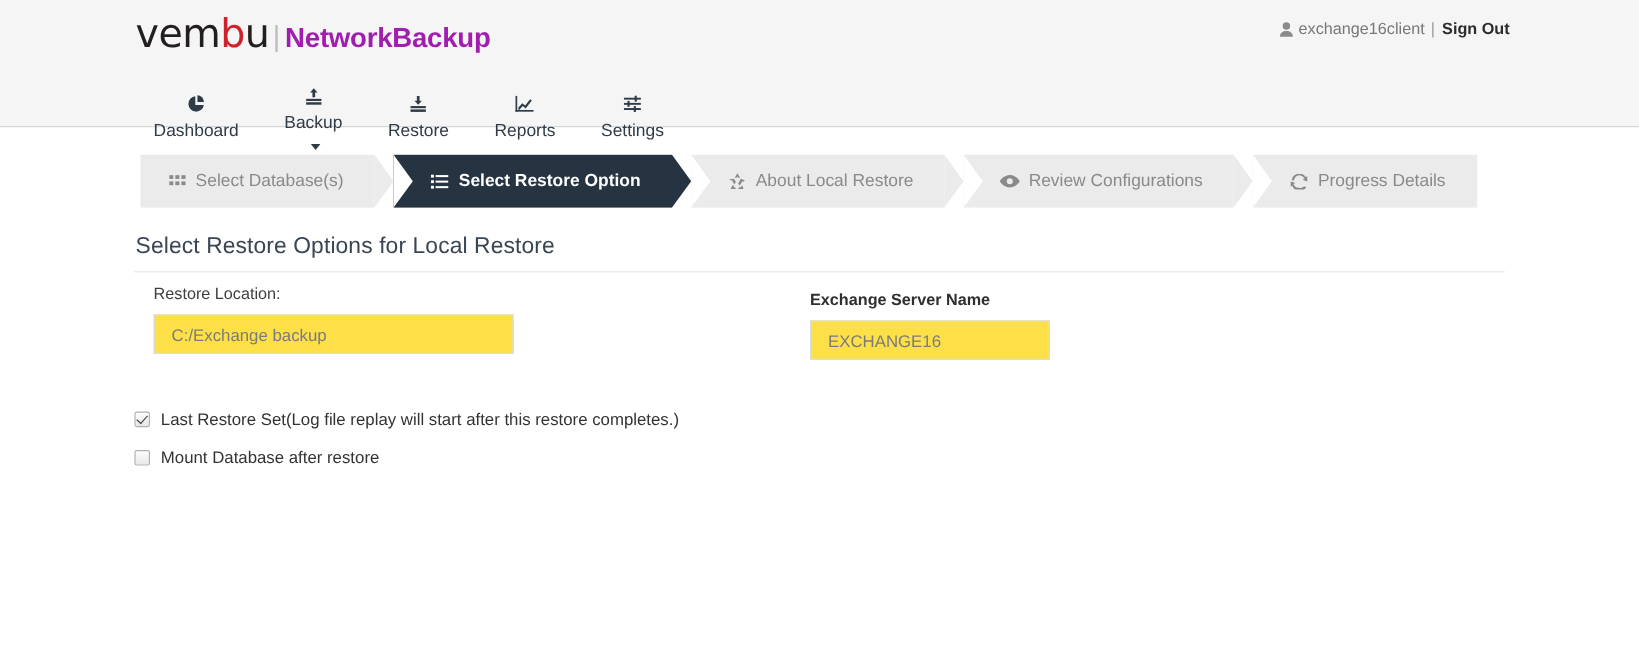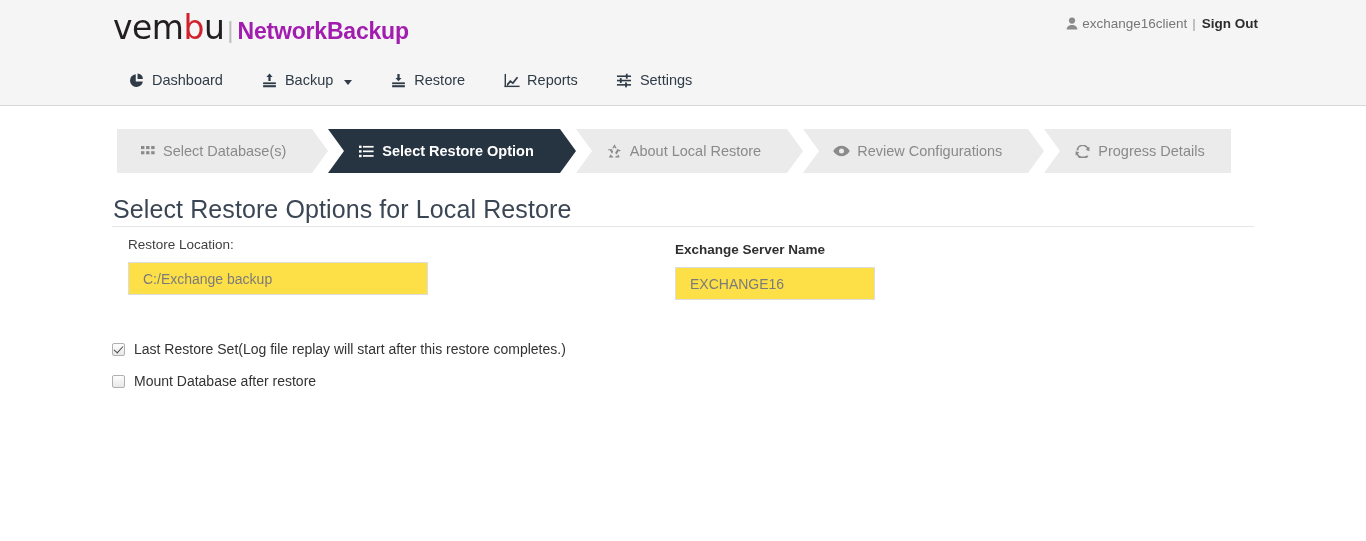--- a/index.html
+++ b/index.html
@@ -53,21 +53,21 @@
     letter-spacing: -0.2px;
   }
 
   .account {
     position: absolute;
     right: 108px;
     top: 16px;
     font-size: 13.5px;
     color: #777777;
     display: flex;
-    align-items: flex-start;
+    align-items: center;
     gap: 4px;
     white-space: nowrap;
   }
   .account .user-ico { display: inline-block; width: 12px; height: 13px; position: relative; top: 1px; }
   .account .sep { color: #9a9a9a; margin: 0 2px 0 1px; }
   .account .signout {
     color: #2c2c2c;
     font-weight: bold;
     font-size: 13.5px;
     text-decoration: none;
@@ -84,20 +84,21 @@
   .navitem {
     display: flex;
     align-items: center;
     gap: 7px;
     font-size: 14.5px;
     color: #2f3b47;
     padding: 4px 14px 4px 0;
     margin-right: 24px;
     cursor: pointer;
     white-space: nowrap;
+    flex-direction: column;
   }
   .navitem:last-child { margin-right: 0; }
   .navitem .ico { display: inline-flex; width: 17px; height: 16px; align-items: center; justify-content: center; }
   .caret {
     width: 0; height: 0;
     border-left: 4.5px solid transparent;
     border-right: 4.5px solid transparent;
     border-top: 5px solid #2f3b47;
     margin-left: 4px;
     position: relative; top: 2px;
@@ -160,21 +161,21 @@
   .step.active::after { border-left-color: #263340; }
   .step.last { margin-right: 0; }
   .step.last::after { display: none; }
 
   
   .content { position: absolute; left: 0; top: 106px; width: 100%; }
   .page-title {
     position: absolute;
     left: 113px;
     top: 89px;
-    font-size: 25px;
+    font-size: 19px;
     color: #3b4654;
     font-weight: normal;
     letter-spacing: 0.1px;
   }
   .divider {
     position: absolute;
     left: 112px;
     top: 120px;
     width: 1142px;
     height: 1px;

